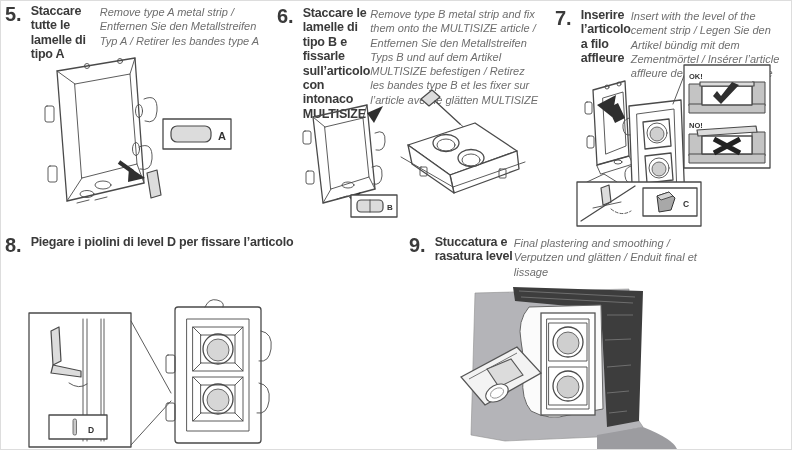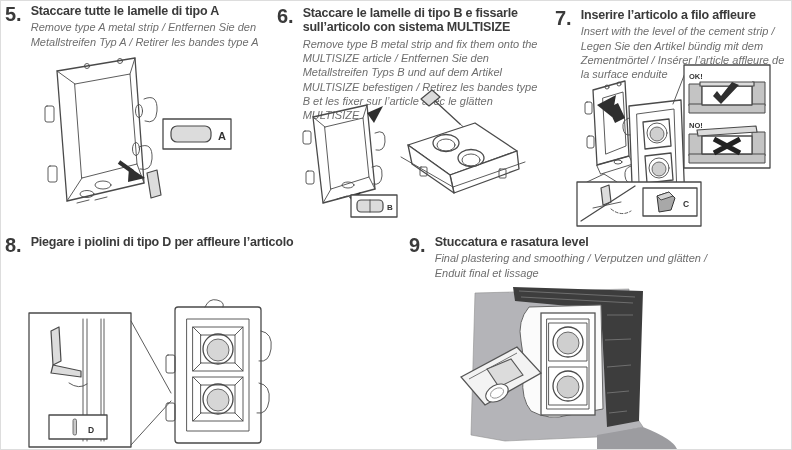--- a/index.html
+++ b/index.html
@@ -3,21 +3,21 @@
 <meta charset="utf-8">
 <style>
   html,body{margin:0;padding:0;background:#f4f4f4;}
   .page{
     position:relative;width:792px;height:450px;background:#ffffff;
     border:1px solid #dddddd;box-sizing:border-box;overflow:hidden;
     font-family:"Liberation Sans",sans-serif;color:#3a3a3a;
   }
   .step{position:absolute;display:flex;gap:9px;}
   .num{font-size:20px;font-weight:bold;color:#3a3a3a;line-height:1;white-space:nowrap;}
-  .texts{display:flex;flex-direction:column;}
+  .texts{display:flex;flex-direction:row;justify-content:flex-end;}
   .title{font-size:12.5px;font-weight:bold;color:#3a3a3a;margin:0 0 1px 0;line-height:1.15;letter-spacing:-0.2px;}
   .subtitle{font-size:11px;font-style:italic;color:#6e6e6e;margin:1px 0 0 0;line-height:1.3;}
   .ill{position:absolute;}
   
   .ln{fill:none;stroke:#4a4a4a;stroke-width:1.3;stroke-linejoin:round;stroke-linecap:round;}
   .lnth{fill:none;stroke:#4a4a4a;stroke-width:0.9;stroke-linejoin:round;stroke-linecap:round;}
   .wh{fill:#ffffff;stroke:#4a4a4a;stroke-width:1.3;stroke-linejoin:round;}
   .lt{fill:#dcdcdc;stroke:#4a4a4a;stroke-width:1.2;stroke-linejoin:round;}
   .md{fill:#c4c4c4;stroke:#4a4a4a;stroke-width:1;stroke-linejoin:round;}
   .dk{fill:#2f2f2f;stroke:none;}
@@ -32,37 +32,37 @@
     <span class="num">5.</span>
     <div class="texts">
       <h3 class="title">Staccare tutte le lamelle di tipo A</h3>
       <p class="subtitle">Remove type A metal strip / Entfernen Sie den Metallstreifen Typ A / Retirer les bandes type A</p>
     </div>
   </section>
 
   <section class="step" style="left:276px;top:5px;width:262px;">
     <span class="num">6.</span>
     <div class="texts">
-      <h3 class="title">Staccare le lamelle di tipo B e fissarle sull’articolo con sistema MULTISIZE</h3>
+      <h3 class="title">Staccare le lamelle di tipo B e fissarle sull’articolo con intonaco MULTISIZE</h3>
       <p class="subtitle">Remove type B metal strip and fix them onto the MULTISIZE article / Entfernen Sie den Metallstreifen Typs B und auf dem Artikel MULTISIZE befestigen / Retirez les bandes type B et les fixer sur l’article avec le glätten MULTISIZE</p>
     </div>
   </section>
 
   <section class="step" style="left:554px;top:7px;width:236px;">
     <span class="num">7.</span>
     <div class="texts">
       <h3 class="title">Inserire l’articolo a filo affleure</h3>
       <p class="subtitle">Insert with the level of the cement strip / Legen Sie den Artikel bündig mit dem Zementmörtel / Insérer l’article affleure de la surface enduite</p>
     </div>
   </section>
 
   <section class="step" style="left:4px;top:234px;width:366px;">
     <span class="num">8.</span>
     <div class="texts">
-      <h3 class="title">Piegare i piolini di tipo D per affleure l’articolo</h3>
+      <h3 class="title">Piegare i piolini di level D per fissare l’articolo</h3>
     </div>
   </section>
 
   <section class="step" style="left:408px;top:234px;width:300px;">
     <span class="num">9.</span>
     <div class="texts">
       <h3 class="title">Stuccatura e rasatura level</h3>
       <p class="subtitle">Final plastering and smoothing / Verputzen und glätten / Enduit final et lissage</p>
     </div>
   </section>

